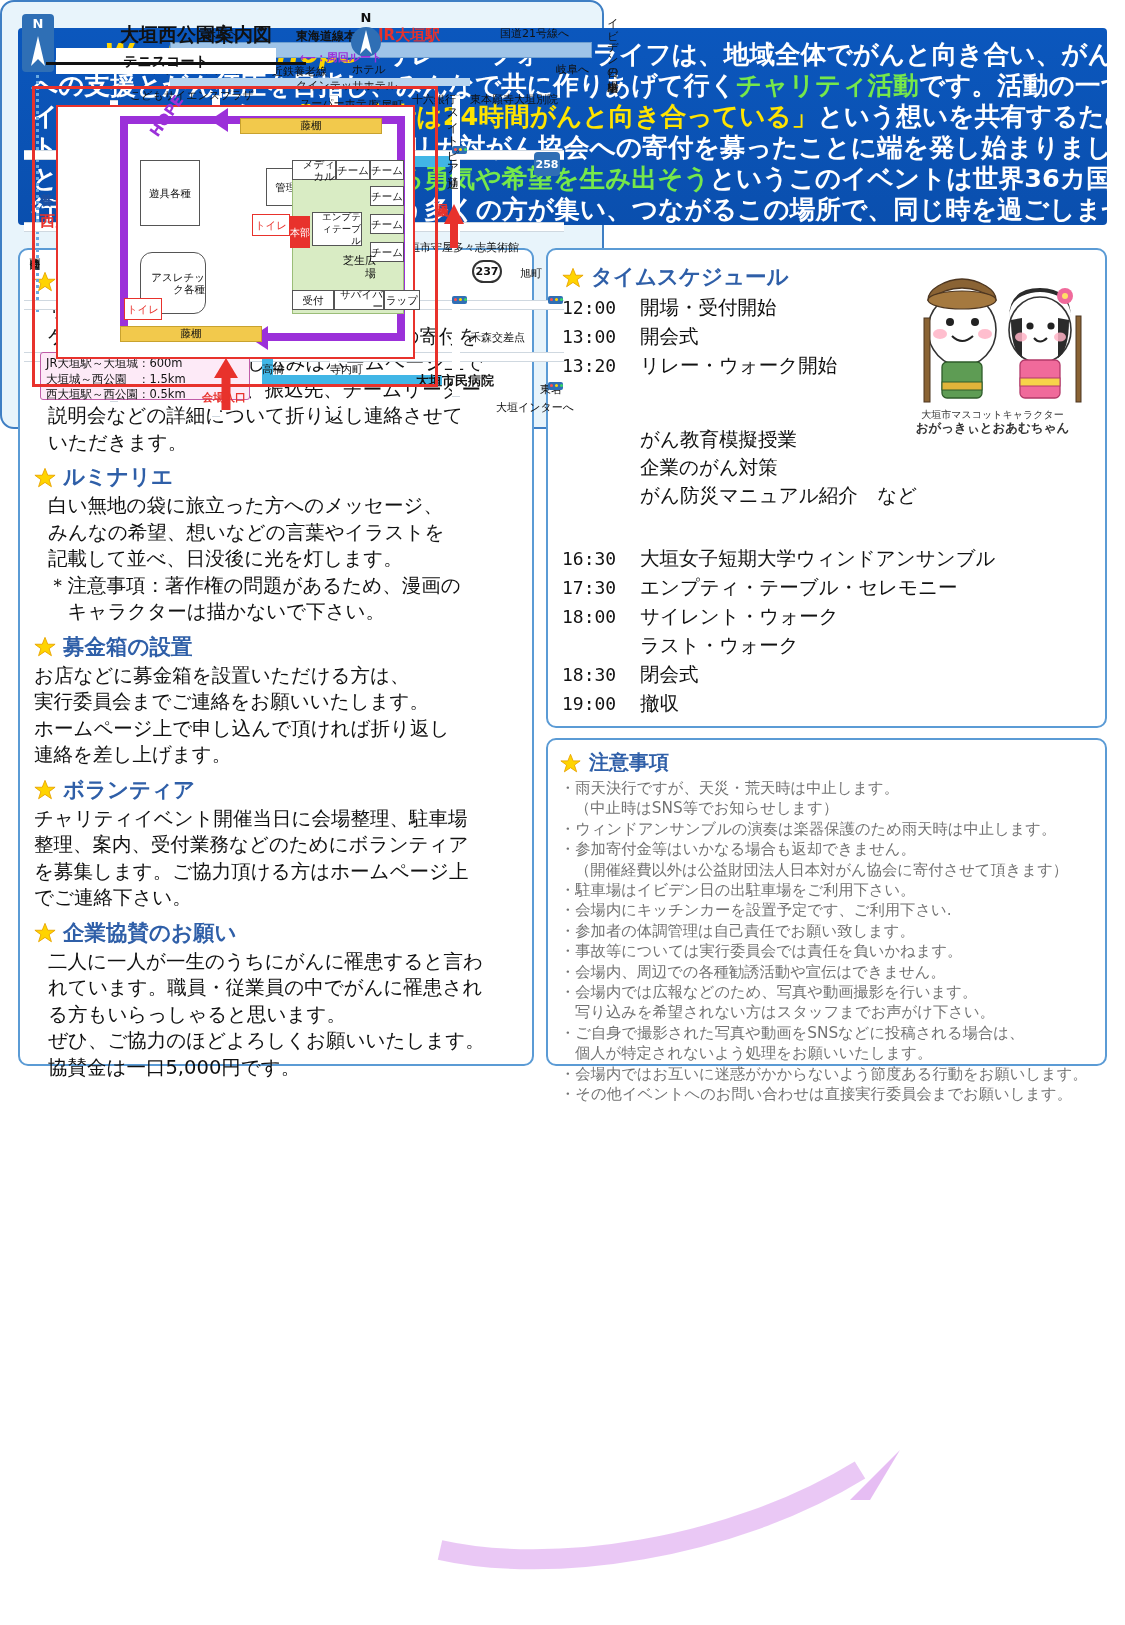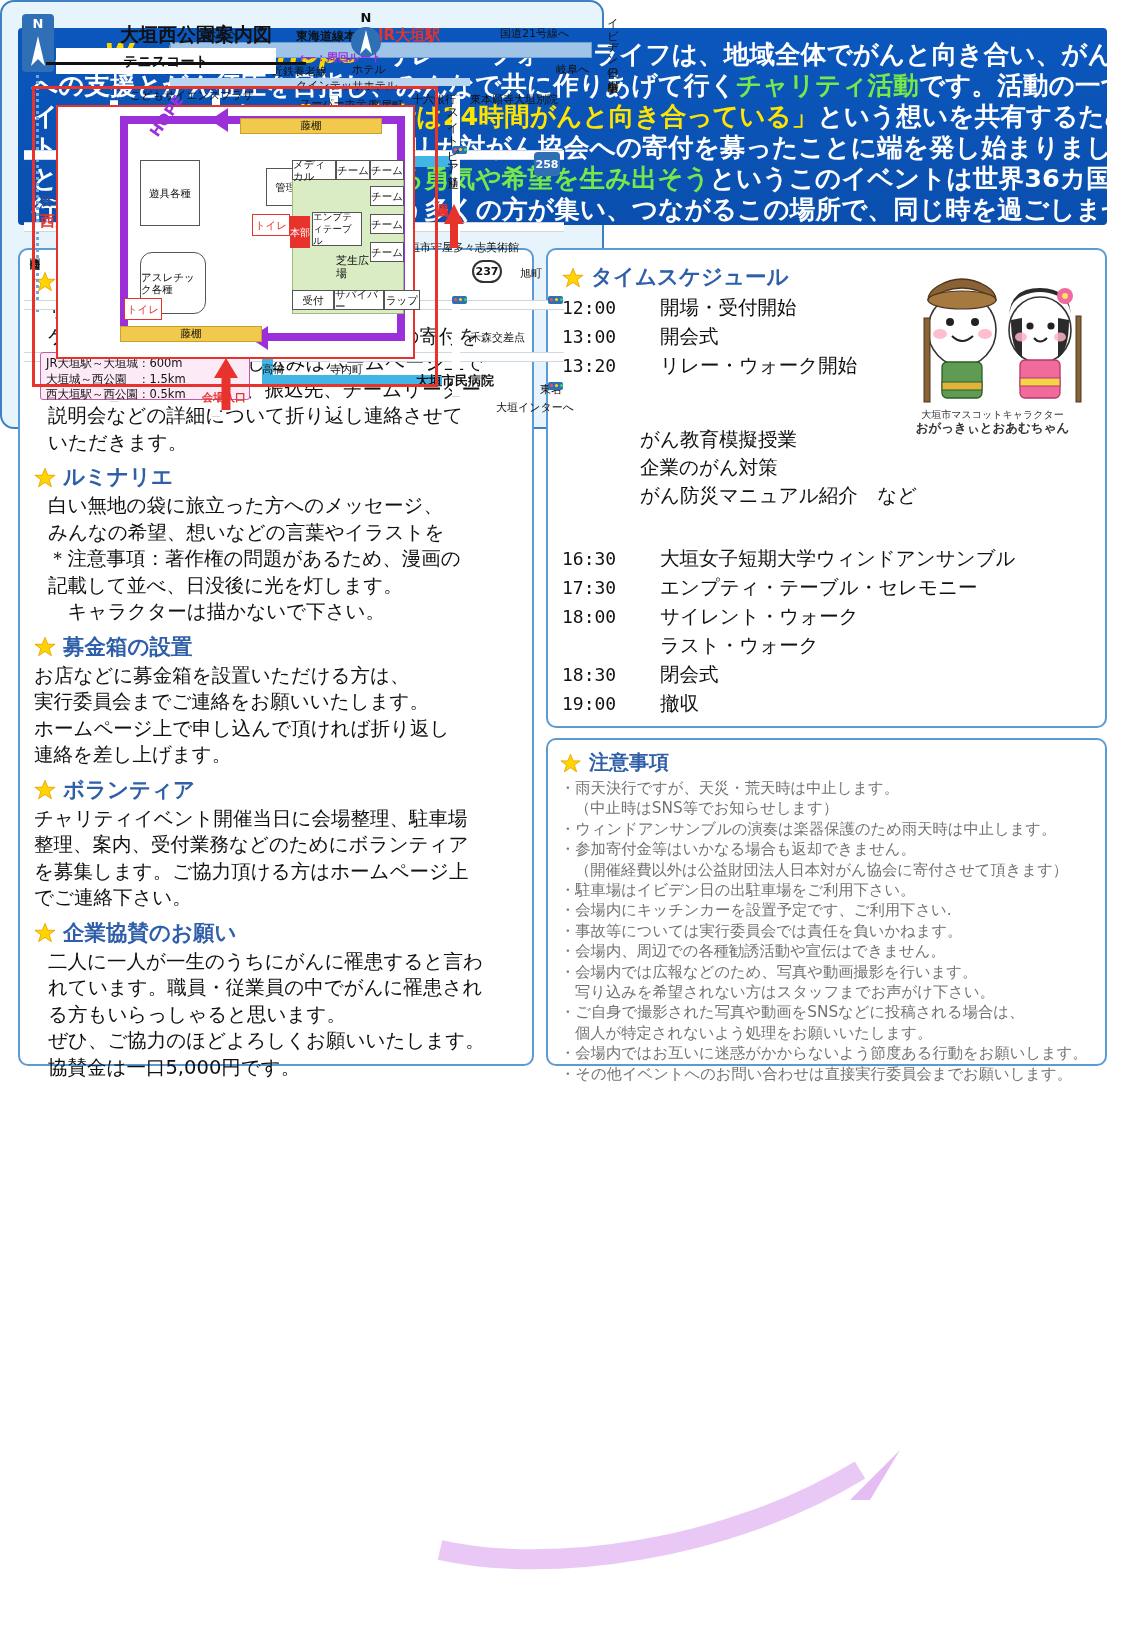--- a/index.html
+++ b/index.html
@@ -52,21 +52,21 @@
   }
   .indent{padding-left:14px;}
 
   
   #left-card{left:18px;top:248px;width:516px;height:818px;padding:12px 12px 10px 14px;}
   #left-card .sec{margin-bottom:6px;}
   #left-card .sec-head{margin-top:4px;}
 
   
   #sched-card{left:546px;top:248px;width:561px;height:480px;padding:12px 12px 8px 14px;}
-  .sched-row{display:flex;font-size:19.5px;line-height:29px;gap:20px;}
+  .sched-row{display:flex;font-size:19.5px;line-height:29px;}
   .sched-time{width:78px;flex:none;font-family:"DejaVu Sans Mono","Liberation Mono",monospace;font-size:18px;}
   .sched-evt{flex:1;}
   .sched-gap{height:14px;}
   .sched-sub{font-size:19.5px;line-height:28px;padding-left:78px;}
 
   
   .mascot-wrap{position:absolute;right:10px;top:8px;width:205px;height:190px;}
   .mascot-cap{
     position:absolute;left:0;top:150px;width:205px;text-align:center;
     font-size:10px;color:#333;line-height:13px;
@@ -115,21 +115,21 @@
     position:absolute;background:#f06eb0;color:#fff;font-weight:bold;
     font-size:17px;padding:2px 8px;border-radius:3px;white-space:nowrap;
   }
 
   
   .park-title{position:absolute;left:120px;top:22px;font-size:19px;font-weight:bold;color:#111;}
   .park-outer{position:absolute;left:32px;top:86px;width:400px;height:295px;border:3px solid #e8322c;}
   .park-inner{position:absolute;left:56px;top:105px;width:355px;height:250px;border:2px solid #e8322c;background:#fff;}
   .pbox{
     position:absolute;border:1.5px solid #555;background:#fff;
-    font-size:10.5px;display:flex;align-items:center;justify-content:center;text-align:left;line-height:12px;
+    font-size:10.5px;display:flex;align-items:center;justify-content:center;text-align:right;line-height:12px;
   }
   .pgreen{position:absolute;background:#d9ecc4;border:1px solid #9bbd78;}
   .purple-line{position:absolute;background:#9b30d9;}
 
   .tiny{font-size:10px;}
   .vert{writing-mode:vertical-rl;text-orientation:upright;}
 </style>
 </head>
 <body>
 
@@ -185,22 +185,22 @@
         <span class="star">
           <svg viewBox="0 0 24 24" width="22" height="22">
               <polygon points="12,1.5 15,9 23,9 16.5,13.8 19,21.5 12,16.8 5,21.5 7.5,13.8 1,9 9,9" fill="#ffd400" stroke="#e8a400" stroke-width="1"></polygon>
             </svg>
         </span>
         <span>ルミナリエ</span>
       </div>
       <div class="body-txt indent">
         <div>白い無地の袋に旅立った方へのメッセージ、</div>
         <div>みんなの希望、想いなどの言葉やイラストを</div>
+        <div>記載して並べ、日没後に光を灯します。</div>
         <div>＊注意事項：著作権の問題があるため、漫画の</div>
-        <div>記載して並べ、日没後に光を灯します。</div>
         <div>　キャラクターは描かないで下さい。</div>
       </div>
     </div>
 
     <div class="sec">
       <div class="sec-head">
         <span class="star">
           <svg viewBox="0 0 24 24" width="22" height="22">
               <polygon points="12,1.5 15,9 23,9 16.5,13.8 19,21.5 12,16.8 5,21.5 7.5,13.8 1,9 9,9" fill="#ffd400" stroke="#e8a400" stroke-width="1"></polygon>
             </svg>
@@ -358,20 +358,21 @@
       </span>
       <span>注意事項</span>
     </div>
     <div class="note-line">・雨天決行ですが、天災・荒天時は中止します。</div>
     <div class="note-line note-sub">（中止時はSNS等でお知らせします）</div>
     <div class="note-line">・ウィンドアンサンブルの演奏は楽器保護のため雨天時は中止します。</div>
     <div class="note-line">・参加寄付金等はいかなる場合も返却できません。</div>
     <div class="note-line note-sub">（開催経費以外は公益財団法人日本対がん協会に寄付させて頂きます）</div>
     <div class="note-line">・駐車場はイビデン日の出駐車場をご利用下さい。</div>
     <div class="note-line">・会場内にキッチンカーを設置予定です、ご利用下さい.</div>
+    <div class="note-line">・参加者の体調管理は自己責任でお願い致します。</div>
     <div class="note-line">・事故等については実行委員会では責任を負いかねます。</div>
     <div class="note-line">・会場内、周辺での各種勧誘活動や宣伝はできません。</div>
     <div class="note-line">・会場内では広報などのため、写真や動画撮影を行います。</div>
     <div class="note-line note-sub">写り込みを希望されない方はスタッフまでお声がけ下さい。</div>
     <div class="note-line">・ご自身で撮影された写真や動画をSNSなどに投稿される場合は、</div>
     <div class="note-line note-sub">個人が特定されないよう処理をお願いいたします。</div>
     <div class="note-line">・会場内ではお互いに迷惑がかからないよう節度ある行動をお願いします。</div>
     <div class="note-line">・その他イベントへのお問い合わせは直接実行委員会までお願いします。</div>
   </div>
 

